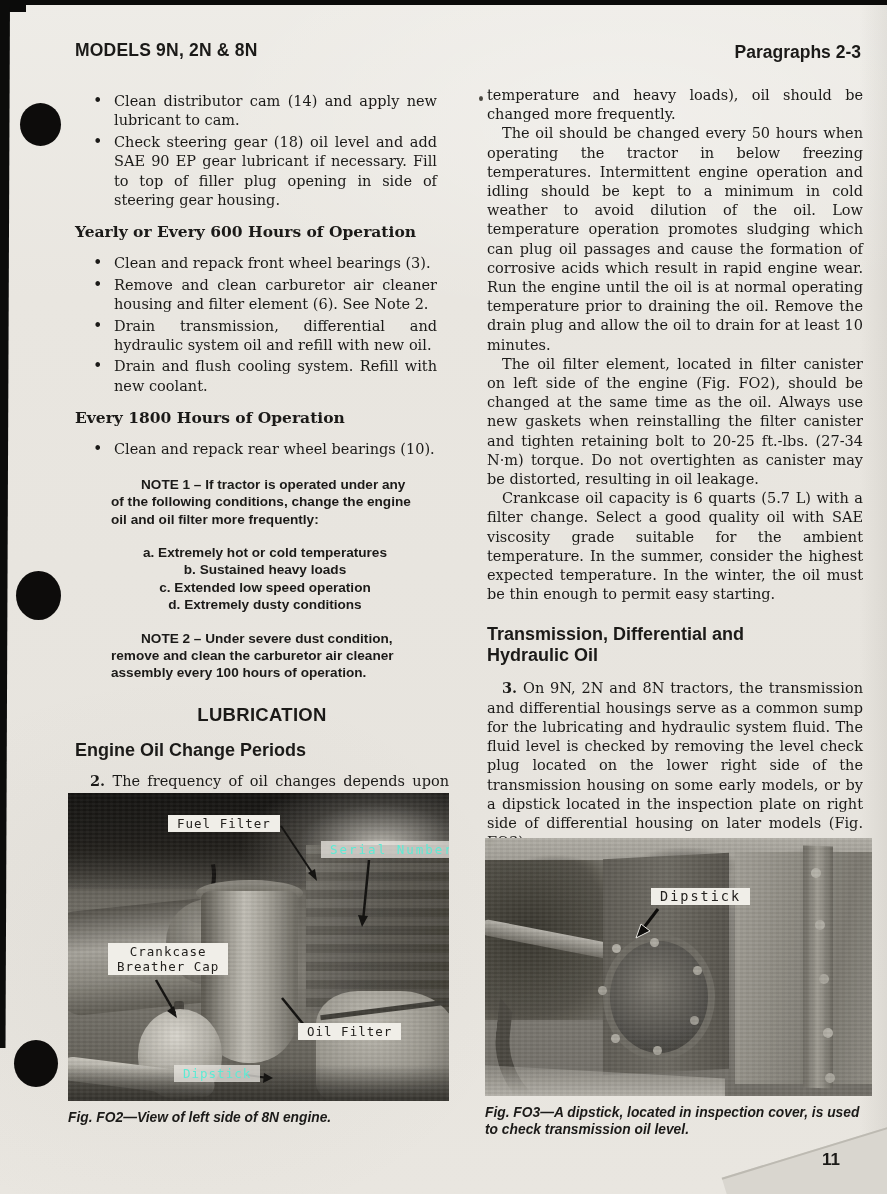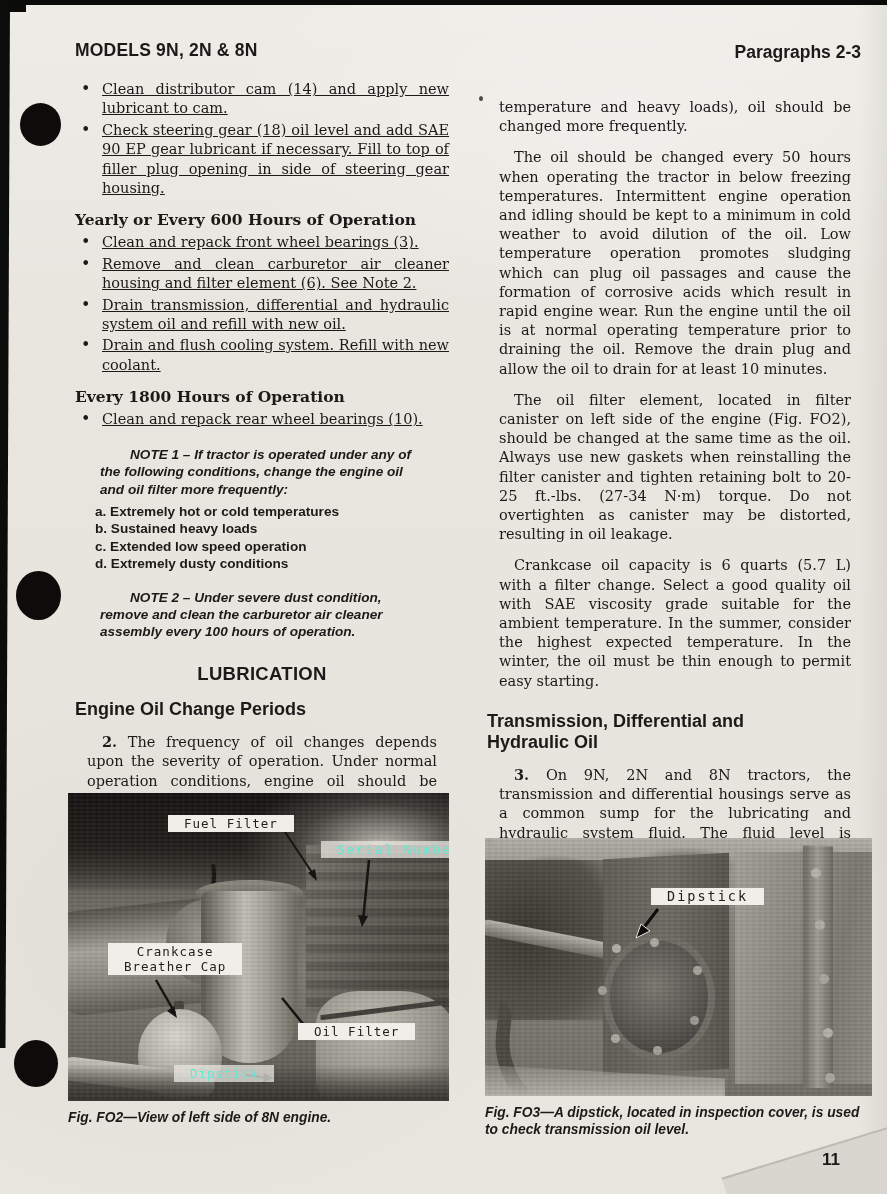--- a/index.html
+++ b/index.html
@@ -25,47 +25,47 @@
   .corner-br{position:absolute;right:-34px;bottom:-46px;width:190px;height:90px;
     background:#d9d6cf;border-top:2px solid #bdbab2;transform:rotate(-17deg);}
 
   .hdr-left{position:absolute;left:75px;top:42px;font:bold 17.5px/1 "Liberation Sans",sans-serif;letter-spacing:.2px;}
   .hdr-right{position:absolute;right:26px;top:44px;font:bold 17.5px/1 "Liberation Sans",sans-serif;}
 
   .col{position:absolute;font-size:14.5px;line-height:19.4px;text-align:justify;}
   .col-left{left:75px;top:80px;width:374px;}
   .col-right{left:487px;top:86px;width:376px;line-height:19.2px;}
 
-  ul.bullets{list-style:none;margin:0;padding:0;text-decoration:underline;}
+  ul.bullets{list-style:none;margin:12px;padding:0;}
   ul.bullets li{position:relative;padding-left:27px;margin:0 0 2px 0;}
   ul.bullets li::before{content:"•";position:absolute;left:6px;top:-1px;font-size:16px;}
 
   h3.serif-head{font:bold 15.5px/20px "DejaVu Serif",serif;margin:12px 0 3px 0;text-align:left;}
   .note{font:bold 13.6px/17.4px "Liberation Sans",sans-serif;margin:16px 0 0 20px;width:340px;text-align:left;}
-  .note p{margin:5px;text-indent:30px;font-style:italic;}
-  .note .nitem{text-indent:0;}
+  .note p{margin:16px;text-indent:30px;}
+  .note .nitem{text-indent:0;text-align:center;}
   h2.lub{font:bold 18.5px/22px "Liberation Sans",sans-serif;text-align:center;margin:22px 0 14px 0;letter-spacing:.3px;}
   h2.sub{font:bold 18px/21px "Liberation Sans",sans-serif;text-align:left;margin:2px 0 10px 0;}
   h2.trans{width:310px;margin:20px 0 12px 0;}
-  .col p.body{margin:12px;}
+  .col p.body{margin:0;}
   .col p.ind{text-indent:15px;}
   .pnum{font-weight:bold;}
 
   .figure{position:absolute;}
   .fig-fo2{left:68px;top:793px;width:381px;}
   .fig-fo3{left:485px;top:838px;width:387px;}
   .photo{position:relative;overflow:hidden;background:#55524a;}
   .fo2-photo{width:381px;height:308px;}
   .fo3-photo{width:387px;height:258px;}
   .ph{position:absolute;}
   .grain{position:absolute;inset:0;
     background:repeating-linear-gradient(0deg,rgba(255,255,255,.03) 0 2px,rgba(0,0,0,.035) 2px 4px),
                repeating-linear-gradient(90deg,rgba(255,255,255,.02) 0 3px,rgba(0,0,0,.02) 3px 6px);}
   .plabel{position:absolute;font-family:"DejaVu Sans Mono",monospace;font-size:12.5px;line-height:15px;
-    letter-spacing:1px;background:#f0eee8;color:#23211e;padding:1px 16px;white-space:nowrap;}
+    letter-spacing:1px;background:#f0eee8;color:#23211e;padding:1px 9px;white-space:nowrap;}
   .plabel.faded{background:rgba(238,236,230,.72);color:#5eead4;}
   .plabel .ln{display:block;}
   .arrows{position:absolute;inset:0;width:100%;height:100%;}
 
   
   .fo2-base{inset:0;background:linear-gradient(180deg,#23211d 0%,#3c3934 16%,#6a675f 34%,#7d7a72 58%,#5a574f 100%);}
   .fo2-top{left:0;top:0;width:100%;height:96px;
     background:radial-gradient(ellipse 140px 70px at 82% 55%,#bab7af 0%,rgba(120,117,110,.4) 60%,rgba(30,28,24,0) 100%),
                linear-gradient(180deg,#141311 0%,#201e1a 55%,rgba(43,41,36,.2) 100%);}
   .fo2-generator{left:-12px;top:112px;width:165px;height:104px;border-radius:22px;transform:rotate(-6deg);

